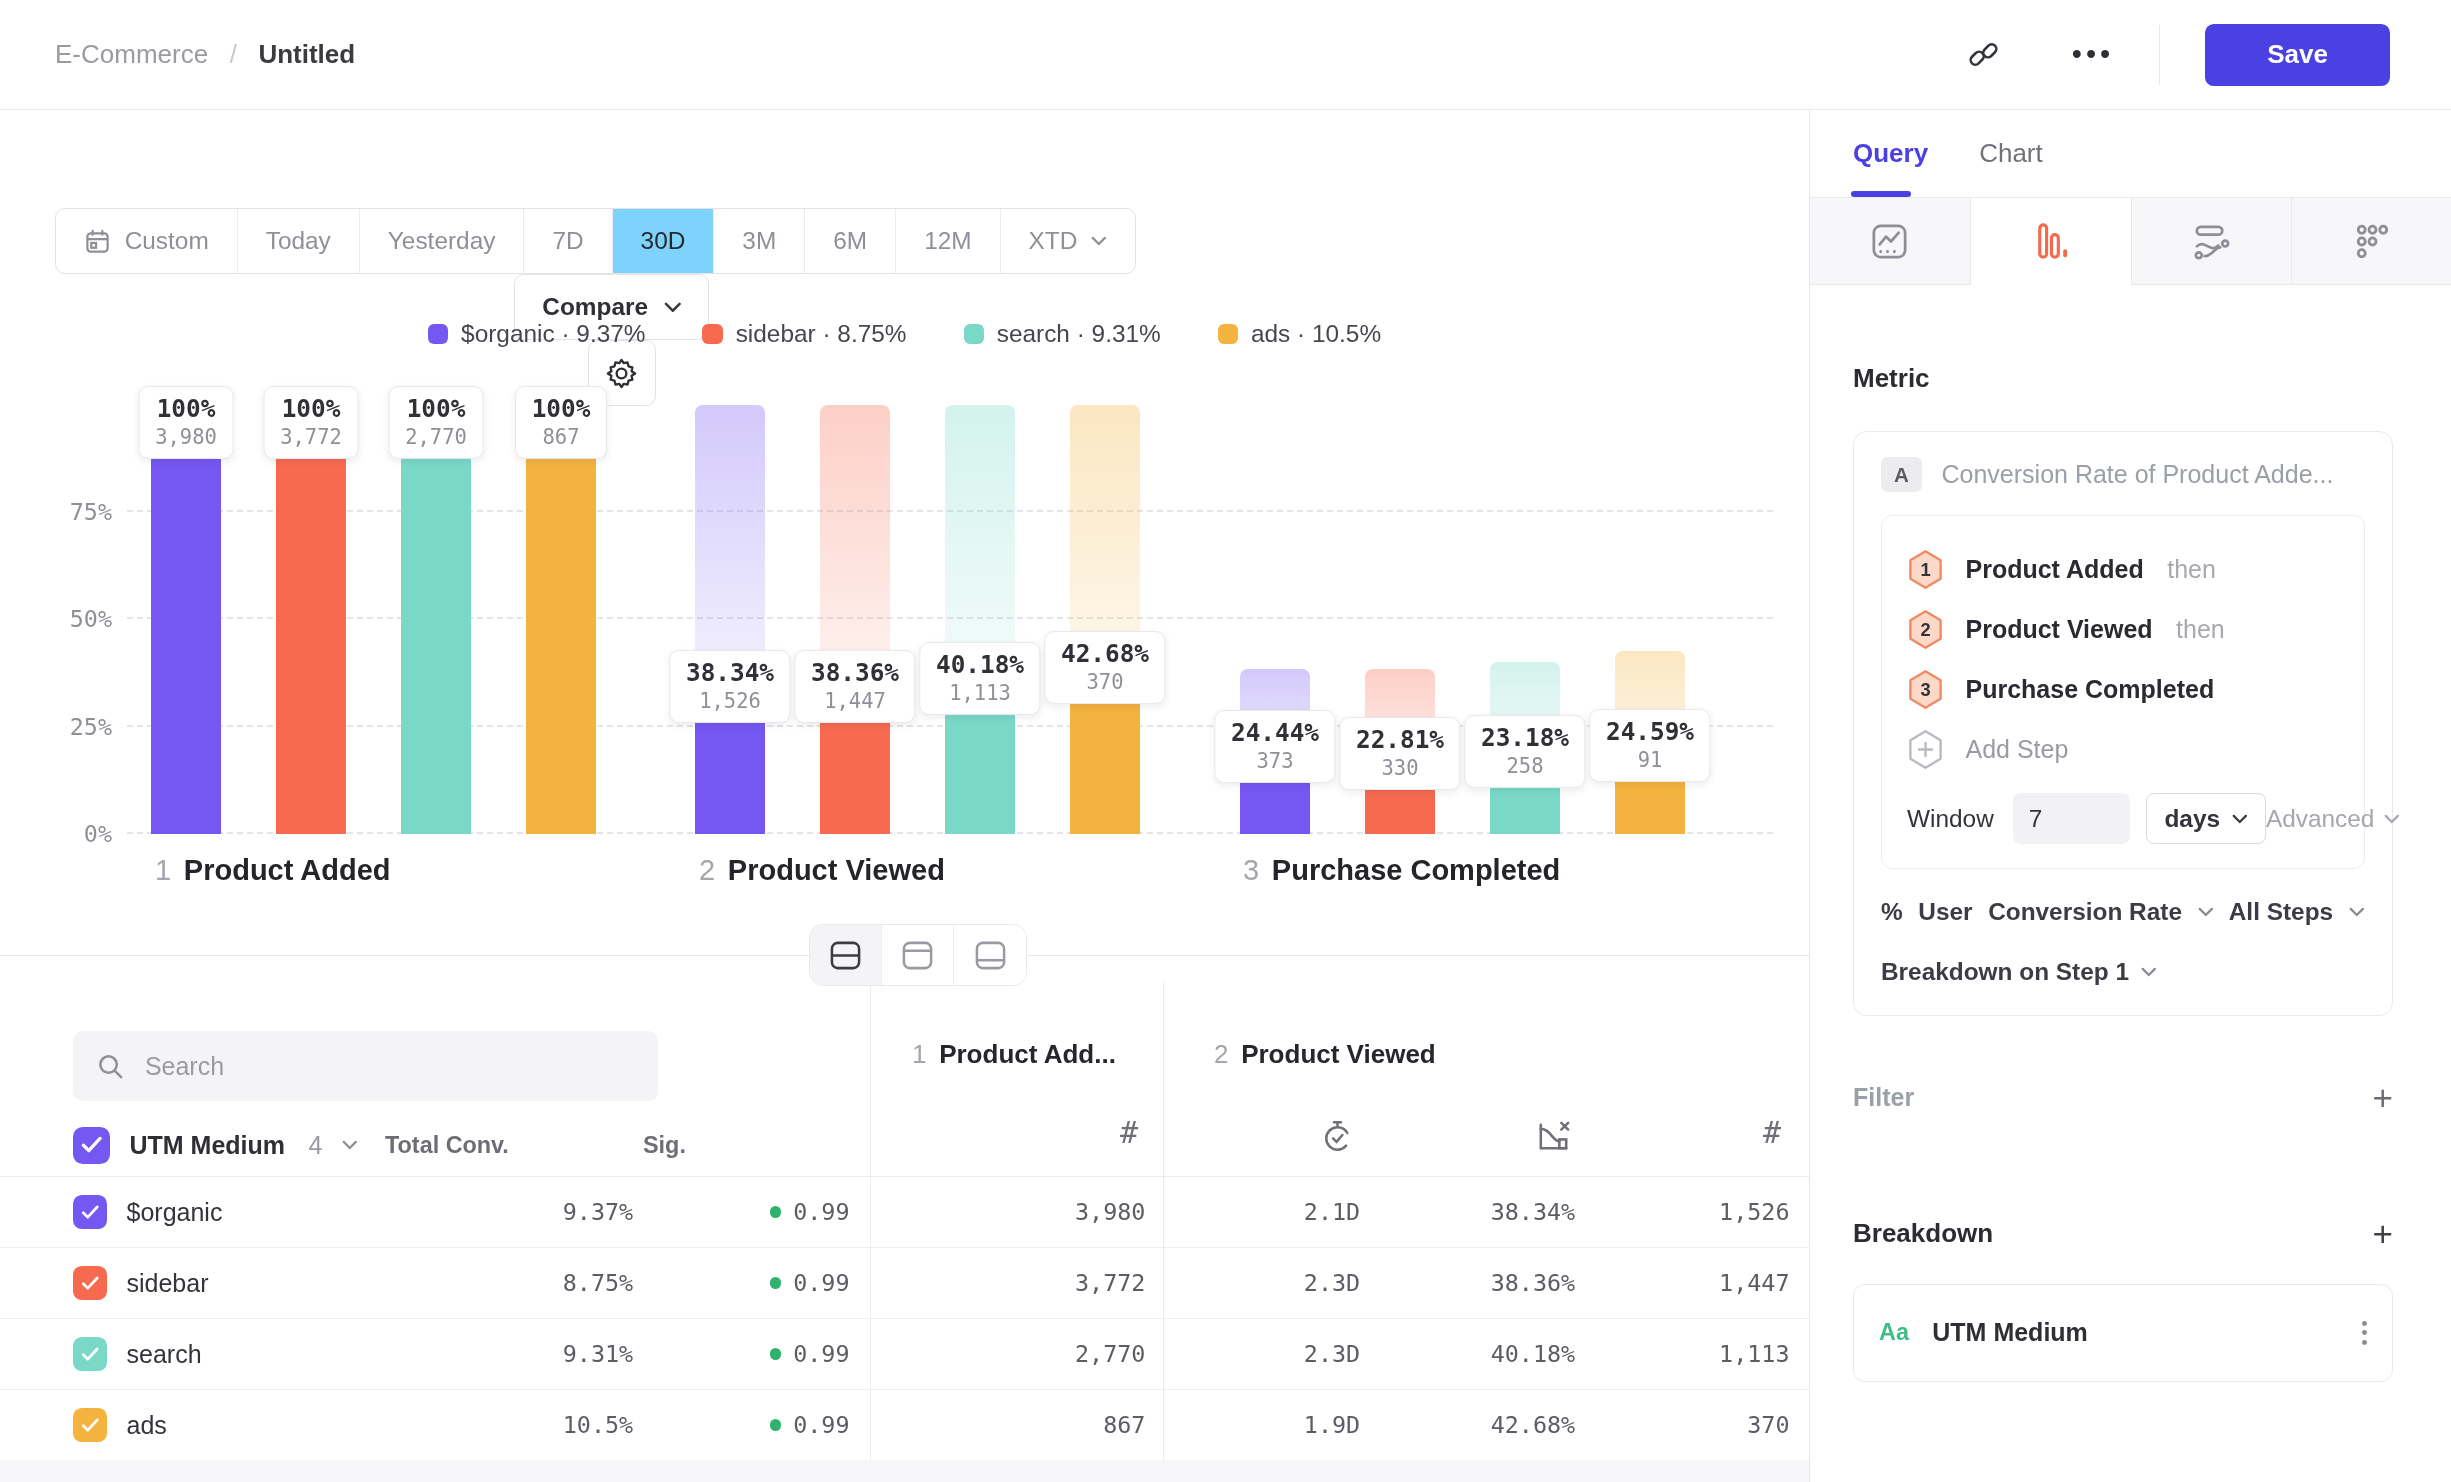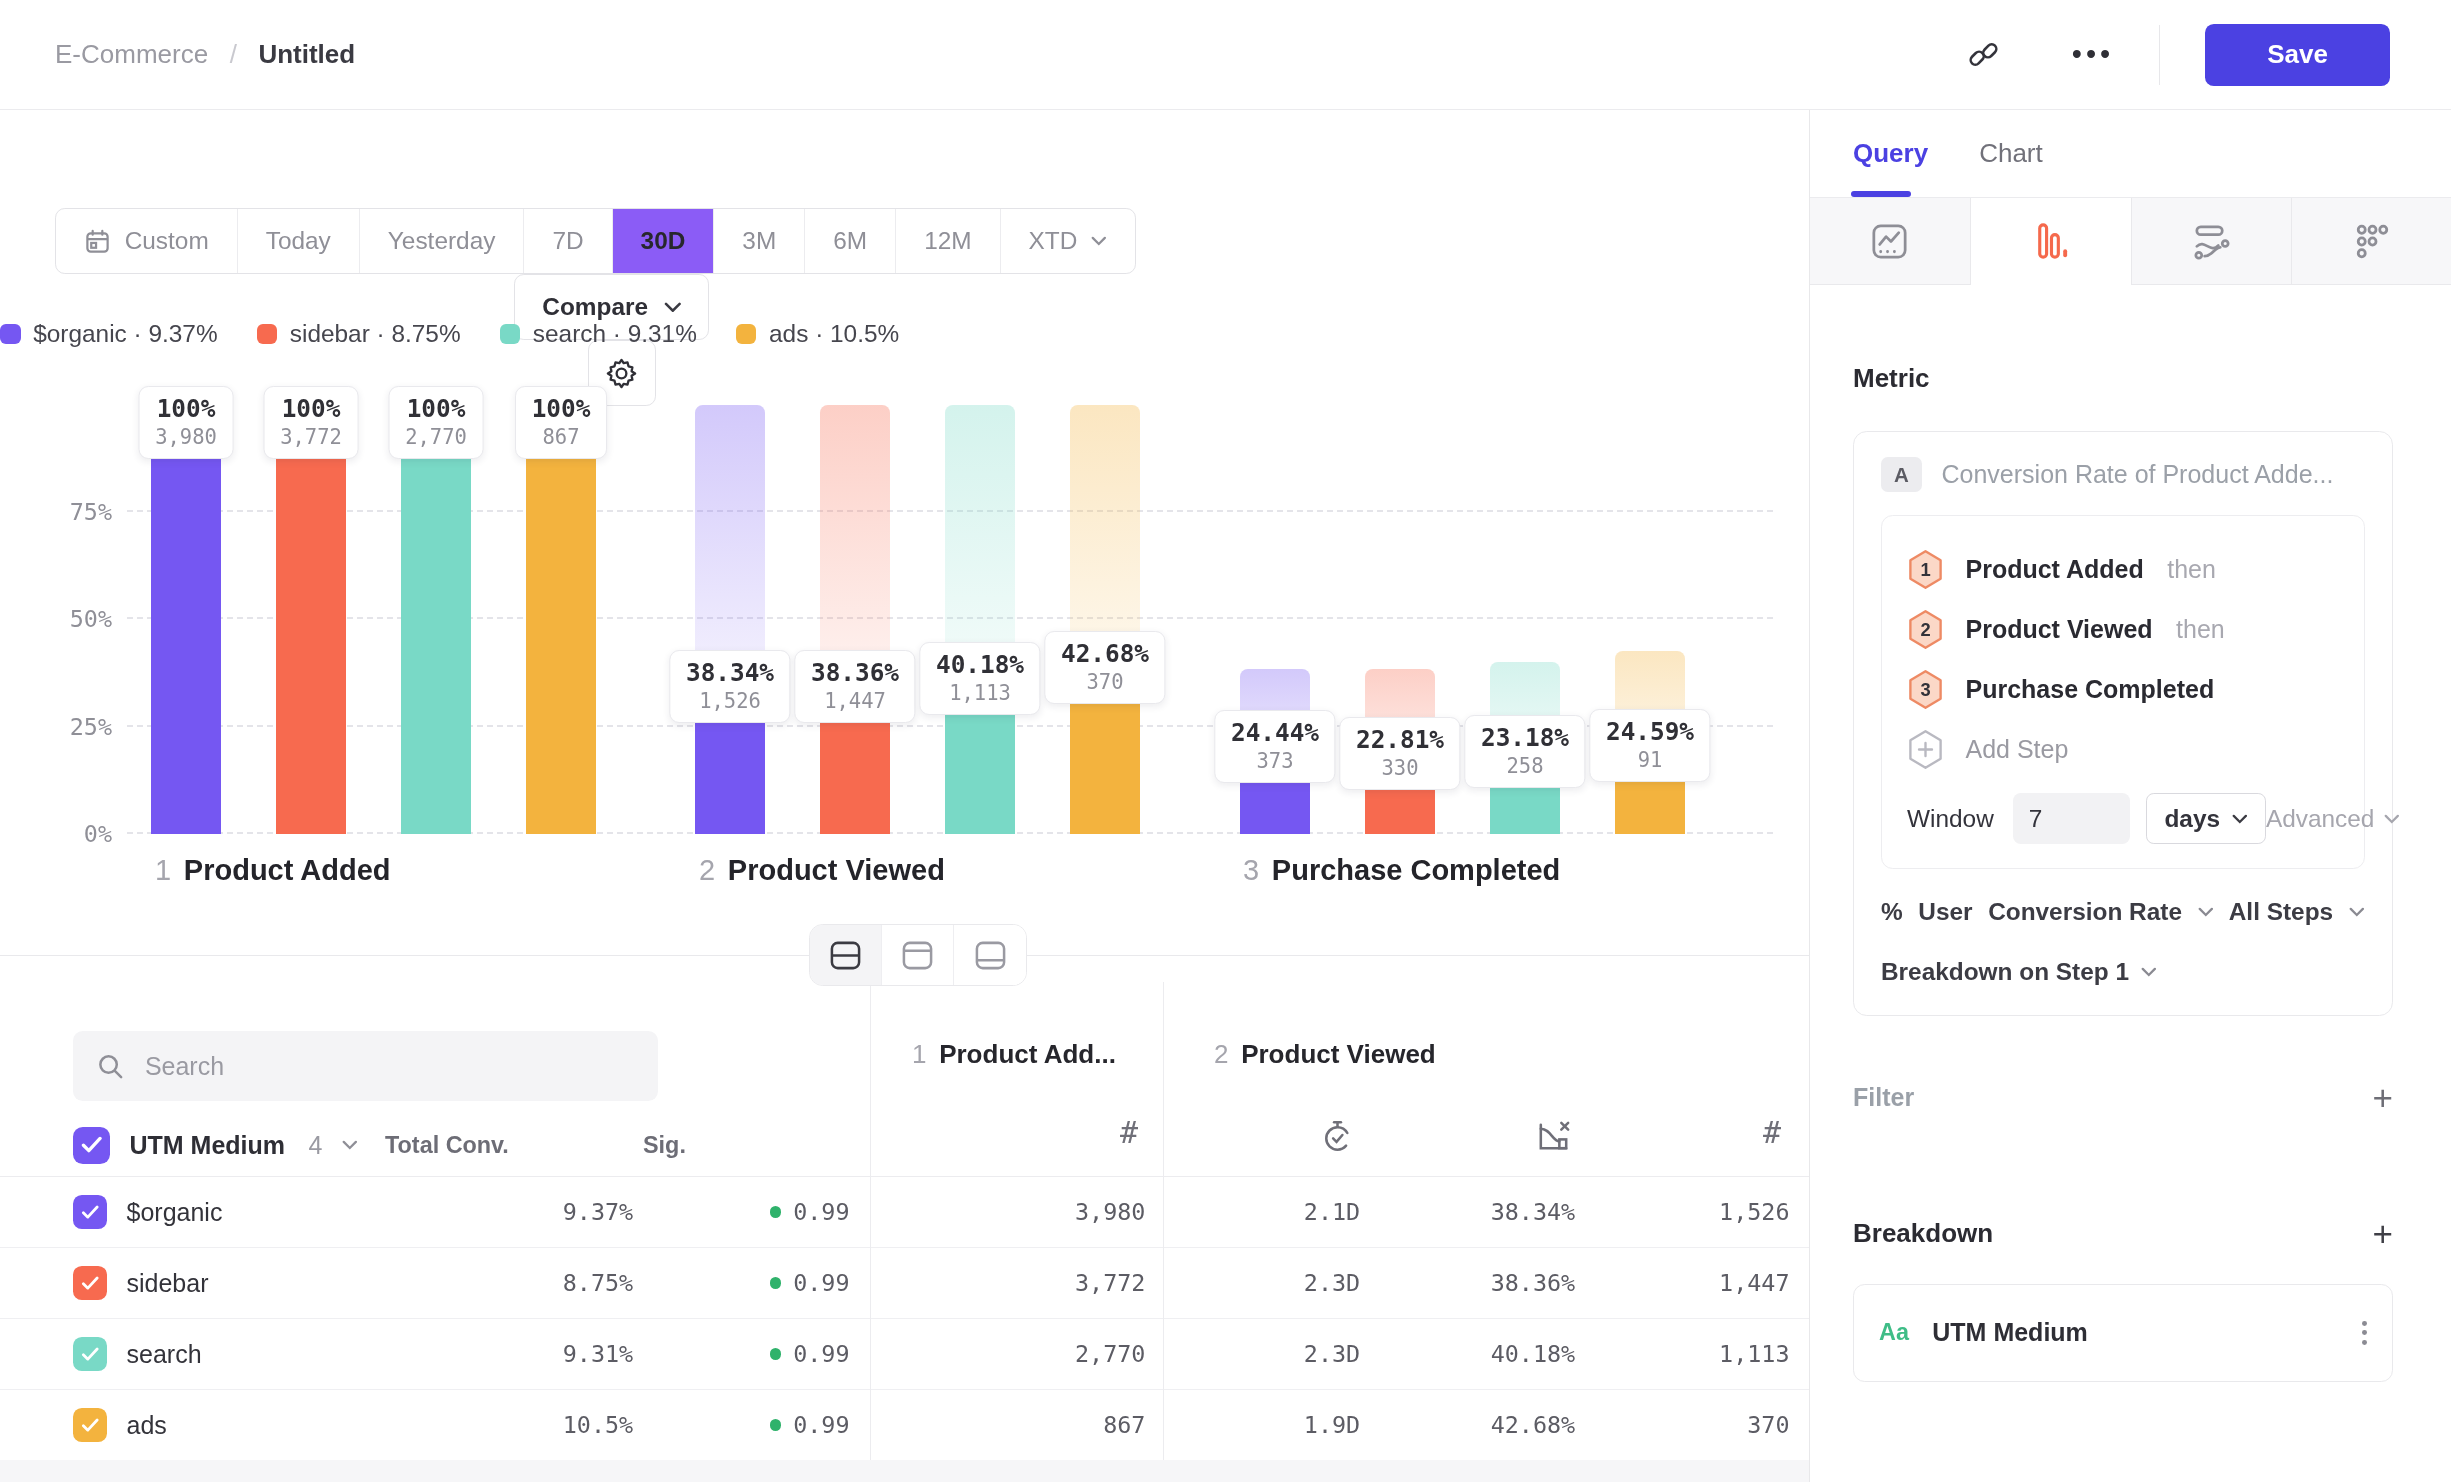--- a/index.html
+++ b/index.html
@@ -24,29 +24,29 @@
 
   
   .content { position:absolute; left:0; top:110px; width:1809px; height:1372px; background:#fff; }
 
   .toolbar { position:absolute; left:55px; top:98px; display:flex; align-items:center;flex-direction:column; }
   .seg { display:flex; align-items:stretch; height:66px; border:1px solid #e3e3e7;
          border-radius:9.8px; background:#fff; overflow:hidden; }
   .seg-cell { display:flex; align-items:center; gap:13.7px; padding:0 28px; font-size:24.4px;
               color:#8f8f97; border-right:1px solid #ececef; cursor:pointer; white-space:nowrap; }
   .seg-cell:last-child { border-right:none; }
-  .seg-cell.sel { color:#27272d; font-weight:700; background:#8b5cf6; }
+  .seg-cell.sel { color:#27272d; font-weight:400; background:#7dd3fc; }
   .tb-btn { display:flex; align-items:center; gap:15.6px; height:66px; padding:0 27px;
             border:1px solid #e3e3e7; border-radius:9.8px; background:#fff; font-size:24.4px;
             color:#2f2f36; font-weight:600; cursor:pointer; white-space:nowrap; }
   .gear-btn { width:68px; justify-content:center; padding:0; }
   .chev { display:inline-block; }
 
   .legend { position:absolute; left:0; top:210px; width:1809px; display:flex;
-            justify-content:flex-start; gap:39px; }
+            justify-content:center; gap:57px; }
   .lg-item { display:flex; align-items:center; gap:12.7px; font-size:24.4px; color:#46464e; }
   .lg-sw { width:20.5px; height:20.5px; border-radius:5.9px; }
 
   
   .plot { position:absolute; left:0; top:295px; width:1809px; height:429px; }
   .gridline { position:absolute; left:127px; width:1646px; border-top:2px dashed #e4e4e9; }
   .ytick { position:absolute; left:29px; width:83px; text-align:right; font-size:23.4px;
            color:#8f8f97; font-family:"DejaVu Sans Mono", monospace; transform:translateY(-50%); }
   .grp { position:absolute; bottom:0; height:429px; display:flex; gap:55px; }
   .slot { position:relative; width:70px; height:429px; }

